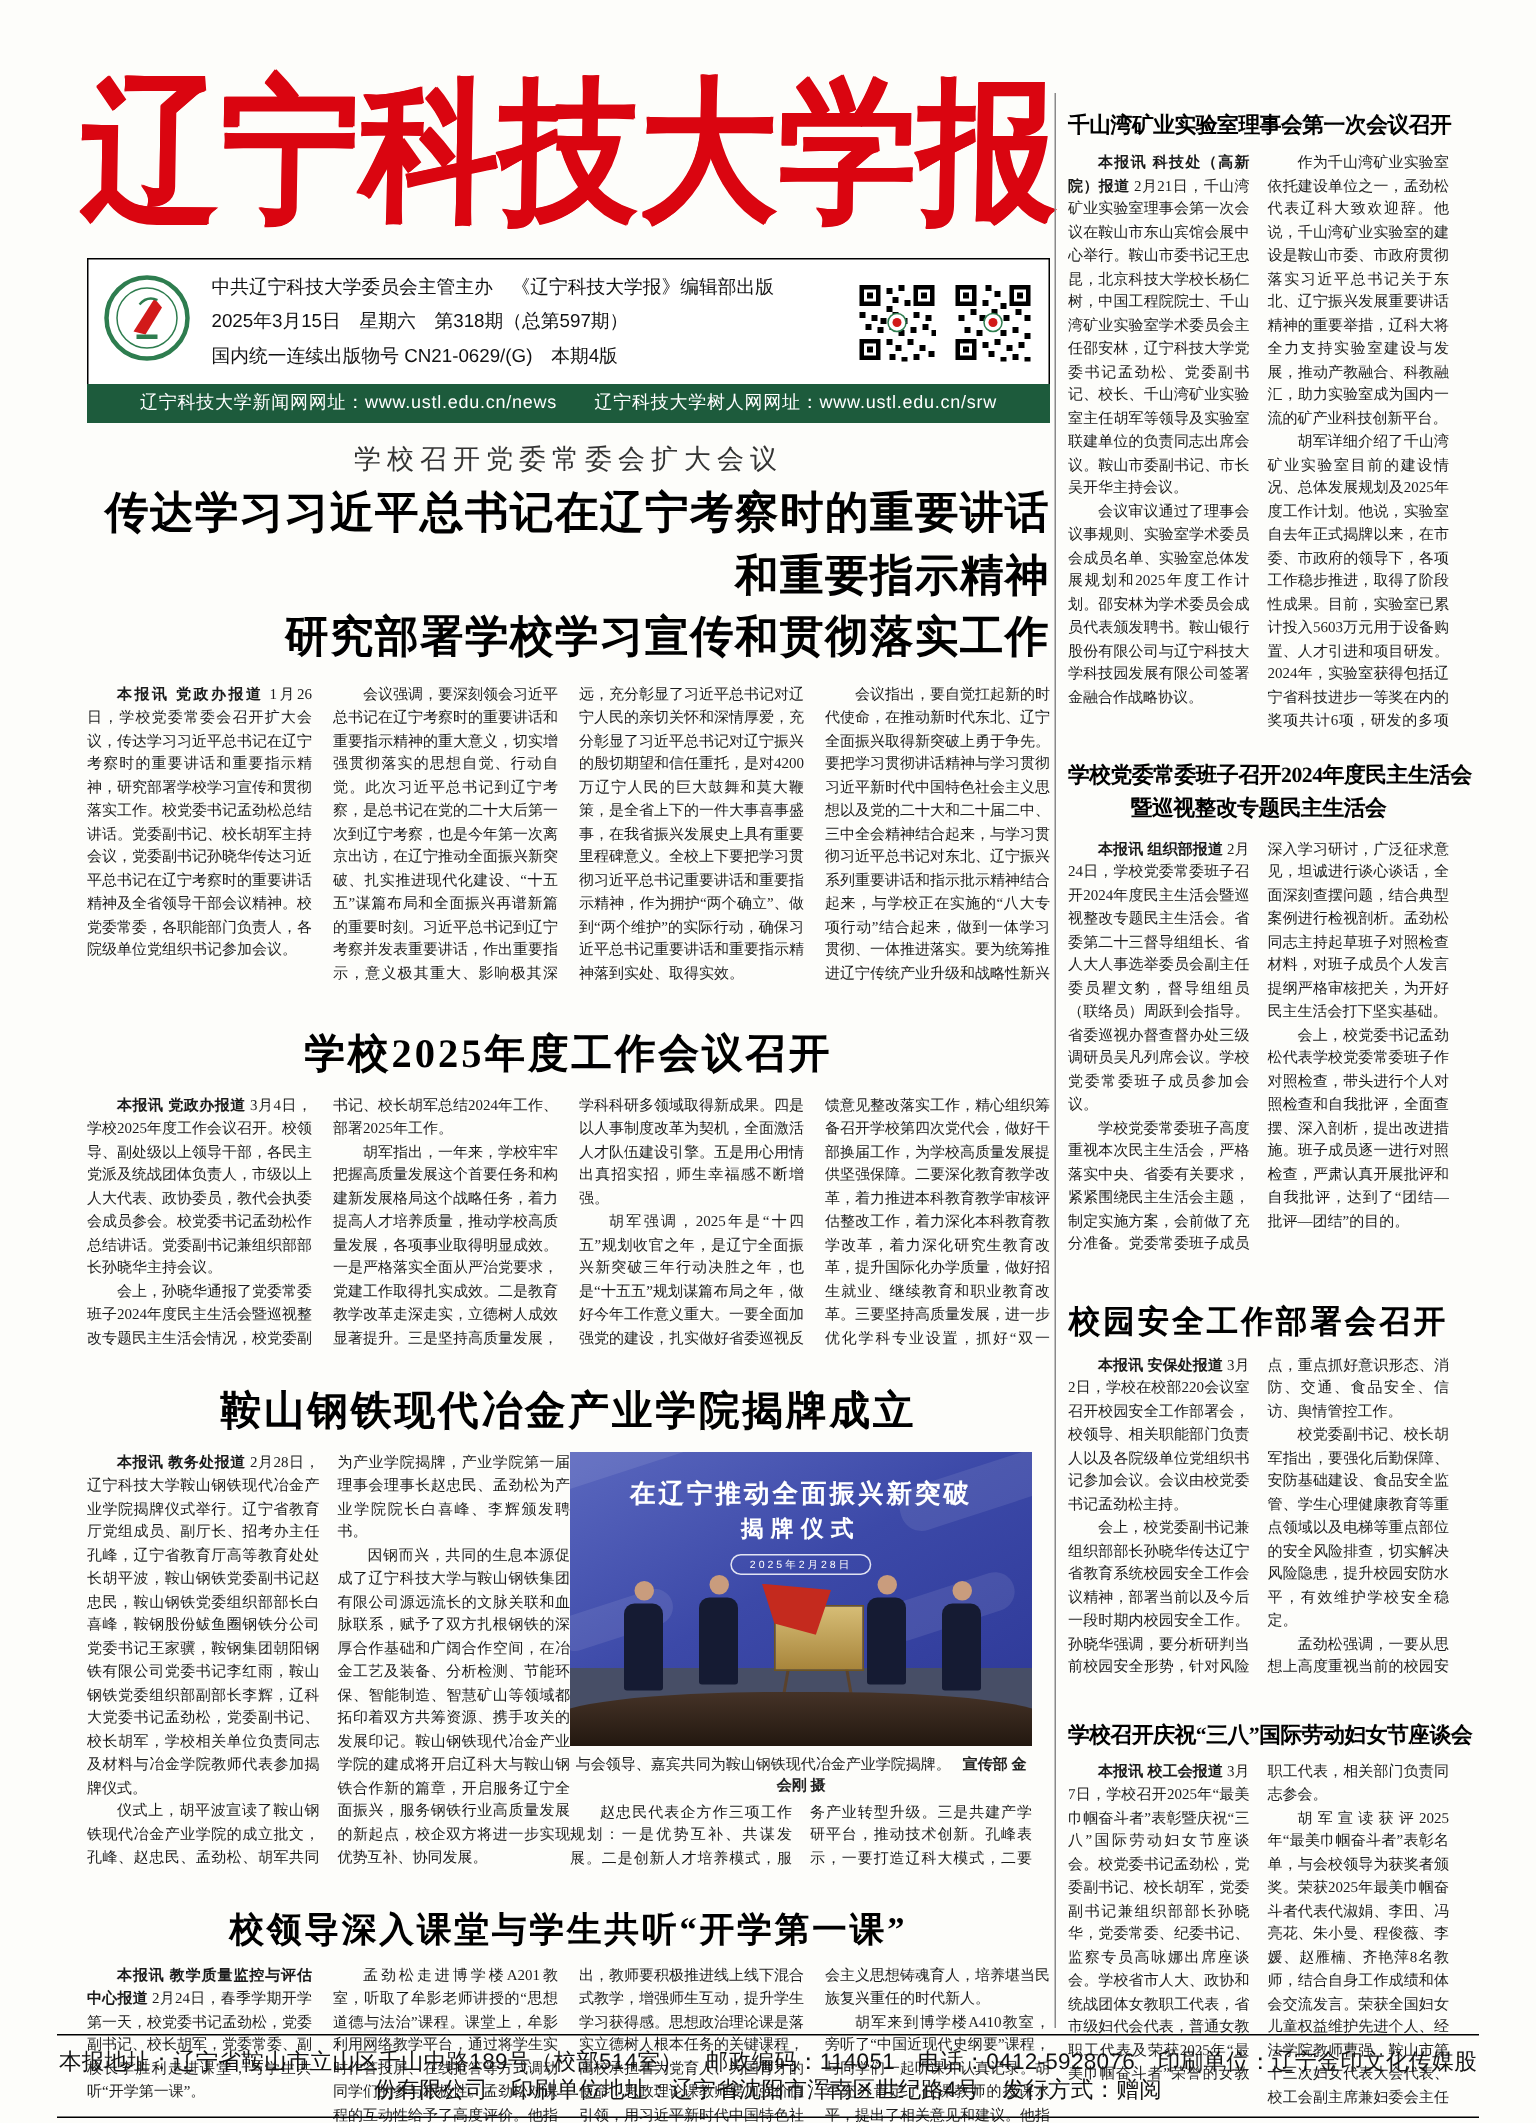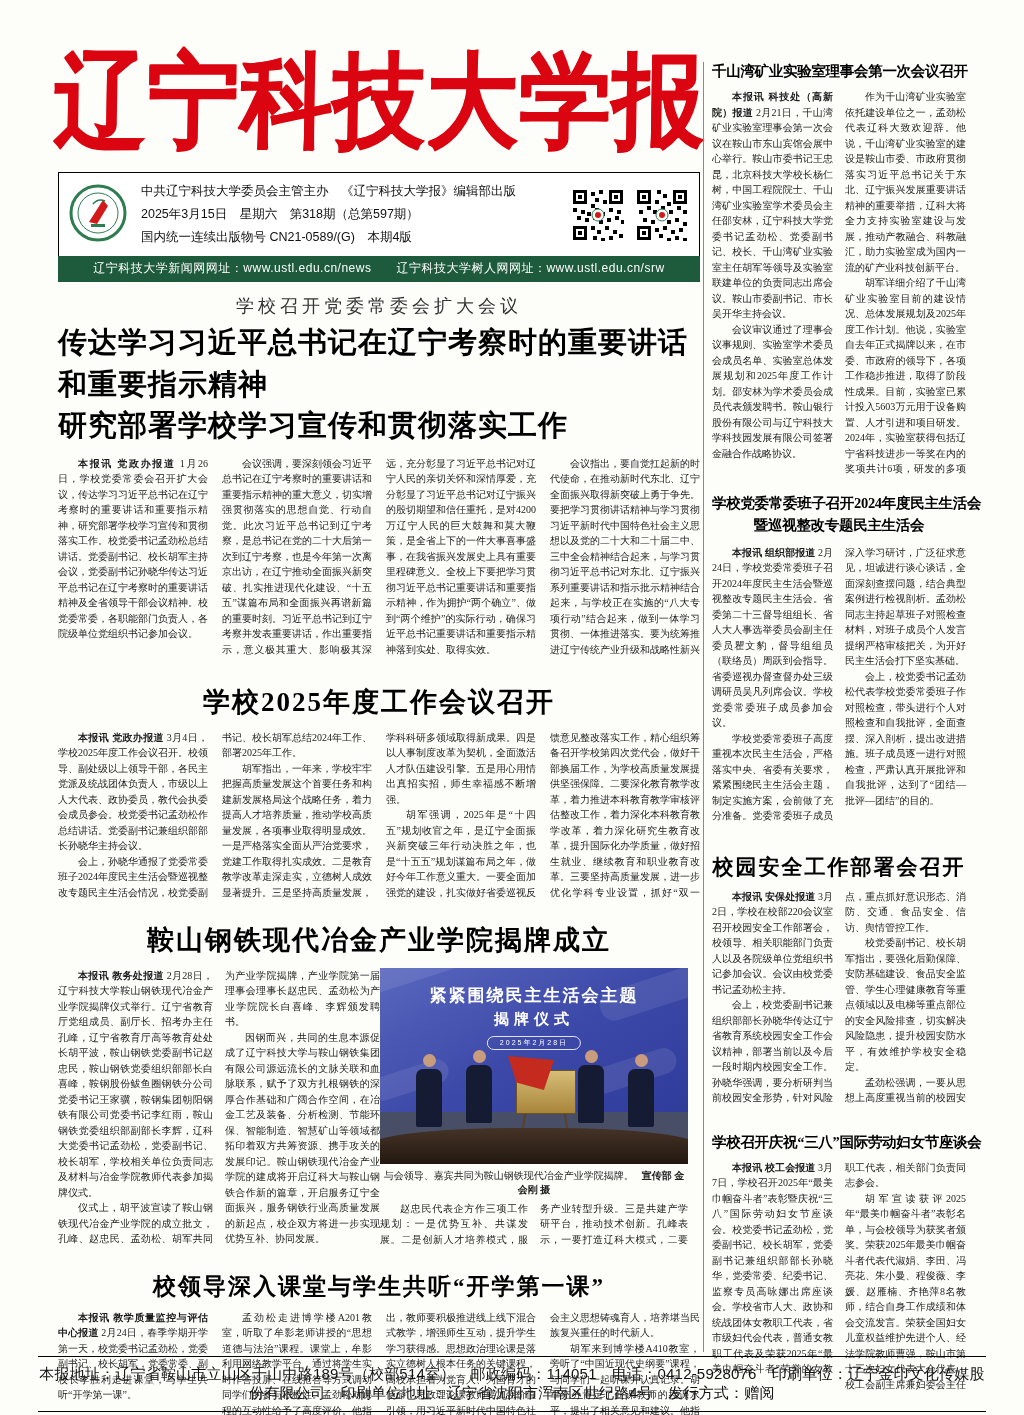--- a/index.html
+++ b/index.html
@@ -18,21 +18,21 @@
   .infobox{margin-top:8px;border:1px solid #000;border-bottom:none;display:flex;align-items:center;
     padding:7px 10px;gap:14px;background:#fff;}
   .infolines{flex:1;font-family:"Liberation Sans",sans-serif;font-size:12.5px;line-height:1.85;color:#111;}
   .qrwrap{display:flex;gap:10px;}
   .greenbar{background:#1d5b3c;color:#fff;font-family:"Liberation Sans",sans-serif;
     font-size:12px;text-align:center;padding:4px 0 5px;letter-spacing:.5px;}
 
   
   .kicker{text-align:center;font-family:"Liberation Sans",sans-serif;font-size:18px;
     letter-spacing:4px;color:#333;margin:12px 0 4px;}
-  .bigtitle{text-align:left;font-family:"Liberation Sans",sans-serif;font-weight:bold;
+  .bigtitle{text-align:right;font-family:"Liberation Sans",sans-serif;font-weight:bold;
     font-size:29px;line-height:1.42;color:#000;letter-spacing:1px;}
   .sectitle{text-align:center;font-weight:bold;font-size:27px;letter-spacing:2px;color:#000;margin:16px 0 10px;}
   .sectitle.small{font-size:23px;margin:12px 0 8px;}
   .body4{column-count:4;column-gap:14px;font-size:10px;line-height:1.55;text-align:justify;overflow:hidden;}
   .body2{column-count:2;column-gap:12px;font-size:10px;line-height:1.55;text-align:justify;overflow:hidden;}
   p.indent{margin:0;text-indent:2em;}
   .byline{font-family:"Liberation Sans",sans-serif;font-weight:bold;}
   .lead-body{height:212px;margin-top:10px;}
   .wc-body{height:176px;}
 
@@ -63,21 +63,21 @@
   .easel-leg{position:absolute;top:144px;width:2px;height:30px;background:#5a422c;}
   .caption{font-size:10px;text-align:center;margin:5px 0 4px;color:#222;}
   .caption .credit{font-weight:bold;margin-left:8px;}
   .ind-tail{height:58px;}
 
   
   .fc-body{height:112px;}
 
   
   .sb-title{font-weight:bold;font-size:14.5px;text-align:center;white-space:nowrap;
-    letter-spacing:-.3px;color:#000;margin:4px 0 8px;}
+    letter-spacing:-.3px;color:#000;margin:16px 0 8px;}
   .sb-title.big{font-size:21px;white-space:normal;letter-spacing:2px;}
   .sb-title.twoline{line-height:1.5;}
   .sb-body{height:390px;margin-bottom:14px;}
   .sb-body2{height:292px;margin-bottom:16px;}
   .sb-body3{height:228px;margin-bottom:16px;}
   .sb-body4{height:244px;}
 
   
   .footerbar{position:absolute;left:38px;right:38px;top:1356px;border-top:1.5px solid #000;
     border-bottom:1.5px solid #000;padding:8px 0;text-align:center;
@@ -100,21 +100,21 @@
           <circle cx="29" cy="29" r="27" fill="#fff" stroke="#2e7d4f" stroke-width="3"></circle>
           <circle cx="29" cy="29" r="20" fill="none" stroke="#2e7d4f" stroke-width="1"></circle>
           <path d="M20 38 L34 16 L39 22 L28 40 Z" fill="#d21a1a"></path>
           <path d="M24 20 q5 -6 12 -3" fill="none" stroke="#2e7d4f" stroke-width="1.5"></path>
           <rect x="22" y="40" width="14" height="3" fill="#2e7d4f"></rect>
         </svg>
       </span>
       <div class="infolines">
         <div>中共辽宁科技大学委员会主管主办　《辽宁科技大学报》编辑部出版</div>
         <div>2025年3月15日　星期六　第318期（总第597期）</div>
-        <div>国内统一连续出版物号 CN21-0589/(G)　本期4版</div>
+        <div>国内统一连续出版物号 CN21-0629/(G)　本期4版</div>
       </div>
       <div class="qrwrap">
         <svg width="54" height="54" viewBox="0 0 54 54">
           <rect width="54" height="54" fill="#fff"></rect>
           <g fill="#000">
             <rect x="2" y="2" width="14" height="14"></rect>
               <rect x="38" y="2" width="14" height="14"></rect>
               <rect x="2" y="38" width="14" height="14"></rect>
             <rect x="5" y="5" width="8" height="8" fill="#fff"></rect>
               <rect x="41" y="5" width="8" height="8" fill="#fff"></rect>
@@ -231,21 +231,21 @@
           <p class="indent">仪式上，胡平波宣读了鞍山钢铁现代冶金产业学院的成立批文，孔峰、赵忠民、孟劲松、胡军共同为产业学院揭牌，产业学院第一届理事会理事长赵忠民、孟劲松为产业学院院长白喜峰、李辉颁发聘书。</p>
           <p class="indent">因钢而兴，共同的生息本源促成了辽宁科技大学与鞍山钢铁集团有限公司源远流长的文脉关联和血脉联系，赋予了双方扎根钢铁的深厚合作基础和广阔合作空间，在冶金工艺及装备、分析检测、节能环保、智能制造、智慧矿山等领域都拓印着双方共筹资源、携手攻关的发展印记。鞍山钢铁现代冶金产业学院的建成将开启辽科大与鞍山钢铁合作新的篇章，开启服务辽宁全面振兴，服务钢铁行业高质量发展的新起点，校企双方将进一步实现优势互补、协同发展。</p>
 
         </div>
         <div class="ind-right">
           <div class="photo">
             <div class="deco" style="left:-30px;top:-20px;width:120px;height:34px;transform:rotate(-18deg);"></div>
             <div class="deco" style="right:-20px;top:10px;width:110px;height:30px;transform:rotate(-18deg);"></div>
             <div class="deco" style="right:10px;top:90px;width:90px;height:26px;transform:rotate(-18deg);"></div>
             <div class="deco" style="left:-10px;top:100px;width:80px;height:24px;transform:rotate(-18deg);"></div>
-            <div class="screen-l1">紧紧围绕民主生活会主题</div>
+            <div class="screen-l1">在辽宁推动全面振兴新突破</div>
             <div class="screen-l2">揭牌仪式</div>
             <div class="datebadge">2025年2月28日</div>
             <div class="photo-floor"></div>
             <div class="person" style="left:34px;top:86px;">
                 <div class="head"></div>
                 <div class="torso"></div>
               </div>
             <div class="person" style="left:84px;top:82px;">
                 <div class="head"></div>
                 <div class="torso"></div>

